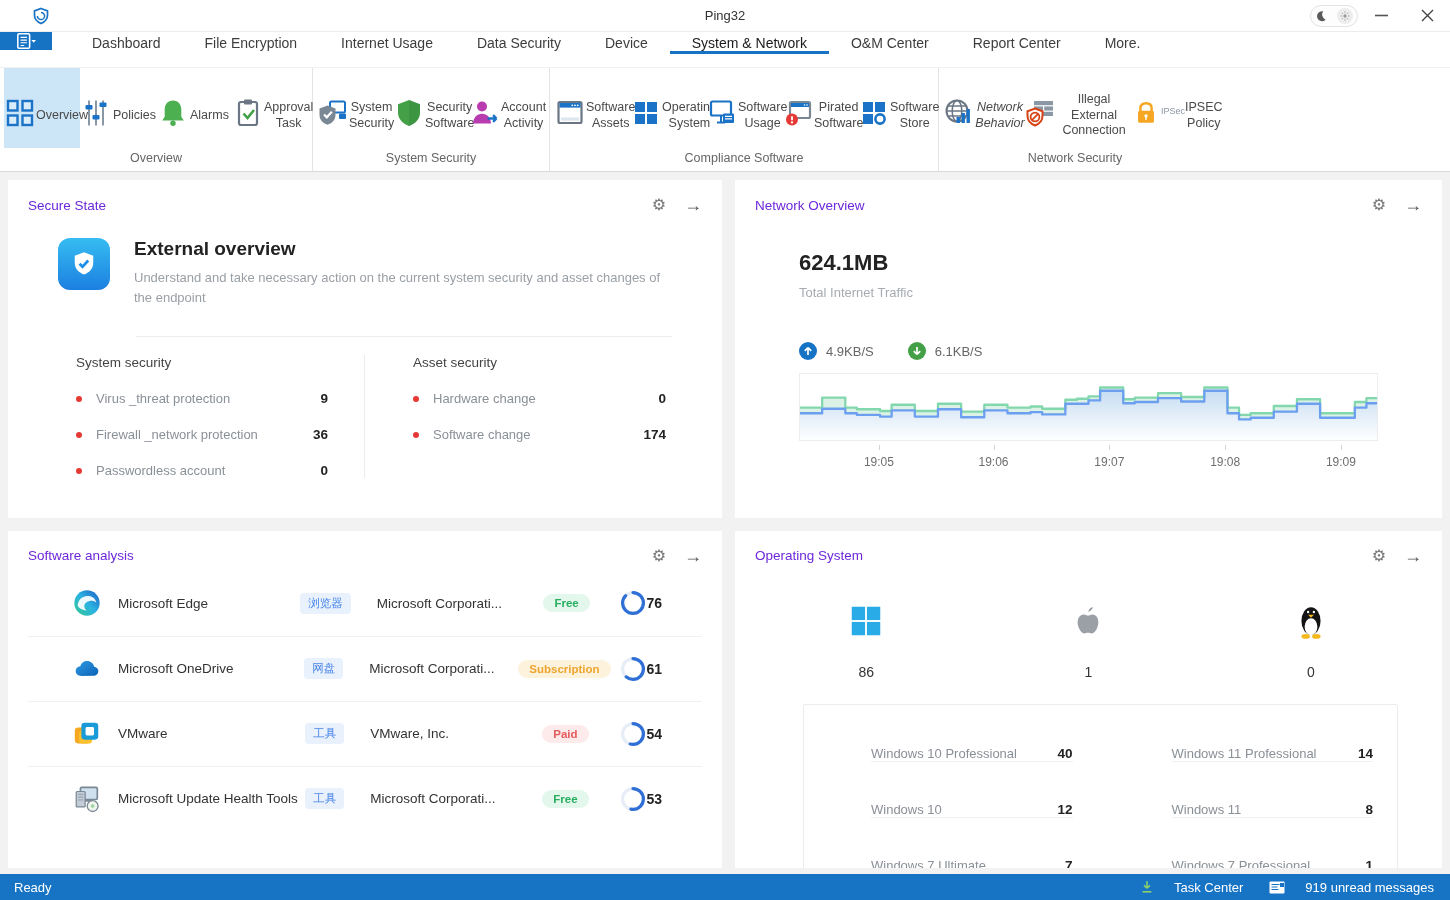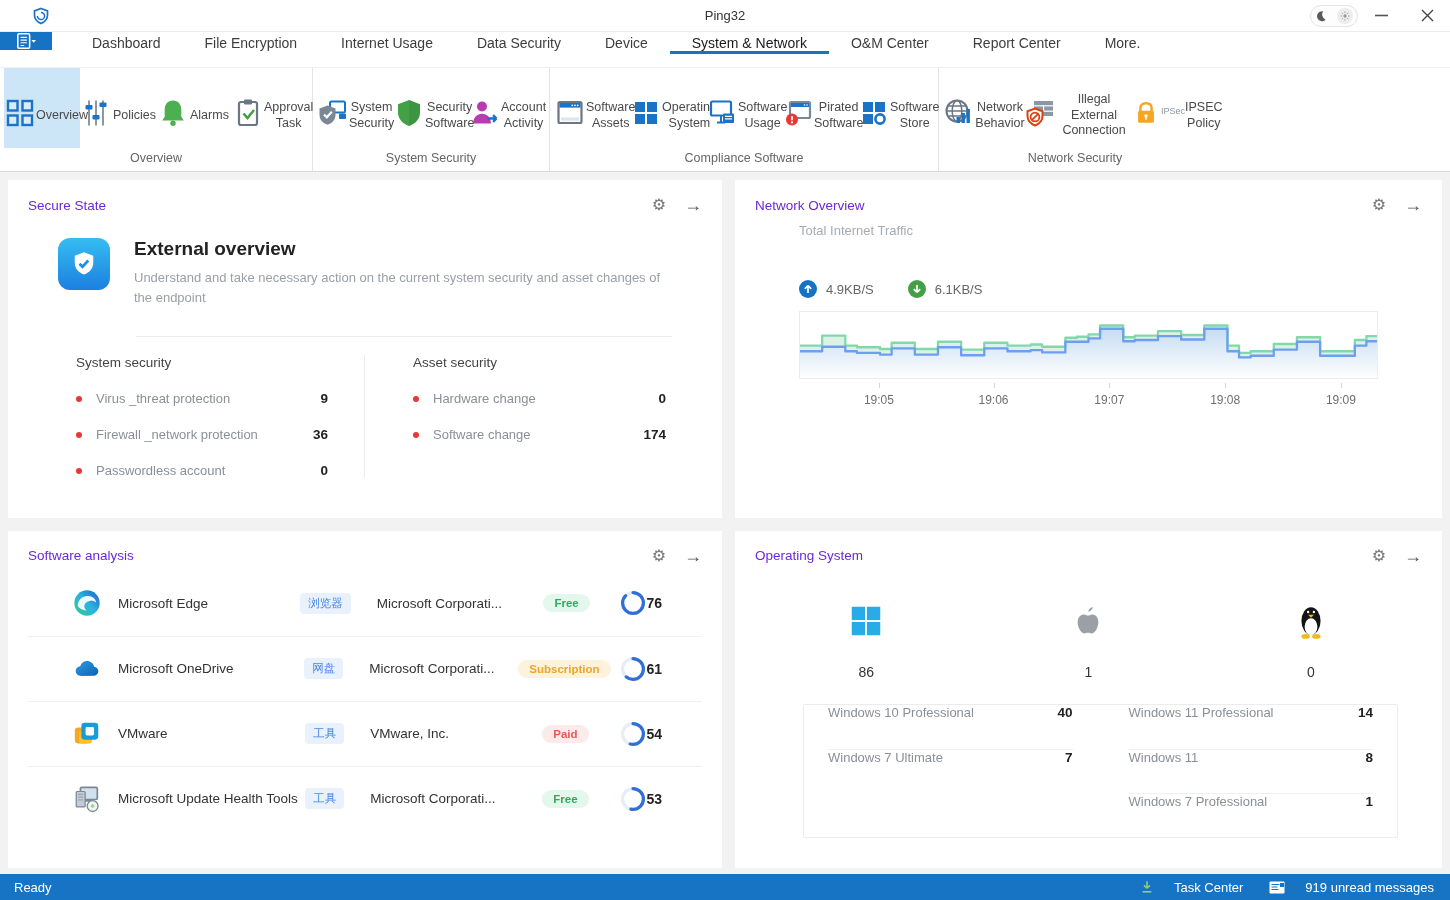--- a/index.html
+++ b/index.html
@@ -88,21 +88,21 @@
   .lic-paid { background:#fdeaea; color:#e45b5b; }
   .sw-ring { margin-left:14px; width:26px; height:26px; }
   .sw-score { margin-left:auto; font-size:14px; font-weight:700; color:#222; }
 
   
   .os-row { display:flex; margin-top:34px; }
   .os-cell { flex:1; display:flex; flex-direction:column; align-items:center; }
   .os-ic { width:44px; height:44px; display:flex; align-items:center; justify-content:center; }
   .os-count { margin-top:21px; font-size:14px; color:#333; }
   .os-table { margin:24px 24px 0 48px; border:1px solid #ececec; border-radius:2px; padding:0 24px; display:grid; grid-template-columns:1fr 1fr; column-gap:56px; }
-  .os-trow { display:flex; align-items:flex-start; height:44px; }
+  .os-trow { display:flex; align-items:flex-end; height:56px;margin-left:43px; }
   .os-col .os-trow + .os-trow { border-top:1px solid #f0f0f0; }
   .os-tlabel { font-size:13px; color:#8a9097; }
   .os-tval { margin-left:auto; font-size:13.5px; font-weight:700; color:#222; }
 
   
   .statusbar { height:26px; background:#1774c5; color:#fff; display:flex; align-items:center; font-size:13px; padding:0 16px 0 14px; flex:0 0 auto; }
   .sb-right { margin-left:auto; display:flex; align-items:center; gap:26px; }
   .sb-item { display:flex; align-items:center; gap:20px; cursor:pointer; }
 </style>
 </head>
@@ -324,21 +324,21 @@
               </svg>
             </span>
           <span class="rlabel">Software Store</span>
         </div>
       </div>
       <div class="rgroup-label">Compliance Software</div>
     </div>
 
     <div class="rgroup" style="border-right:none;">
       <div class="rgroup-items">
-        <div class="ritem" style="width:82px;">
+        <div class="ritem" style="width:82px;font-style:italic;">
           <span class="ric">
               <svg width="32" height="32" viewBox="0 0 32 32">
                 <circle cx="14" cy="14" r="10.5" fill="none" stroke="#6a7684" stroke-width="2"></circle>
                 <ellipse cx="14" cy="14" rx="4.8" ry="10.5" fill="none" stroke="#6a7684" stroke-width="1.5"></ellipse>
                 <path d="M3.7 14h20.6M5.2 9h17.6M5.2 19h17.6" stroke="#6a7684" stroke-width="1.5"></path>
                 <rect x="18.5" y="16" width="3.4" height="10" fill="#1a73c6"></rect>
                 <rect x="23.5" y="12" width="3.4" height="14" fill="#1a73c6"></rect>
                 <rect x="13.5" y="20" width="3.4" height="6" fill="#1a73c6"></rect>
               </svg>
             </span>
@@ -438,20 +438,21 @@
     </div>
 
     <div class="panel">
       <div class="phead">
         <span class="ptitle">Network Overview</span>
         <span class="picons">
           <span class="gear">⚙</span>
           <span class="goarrow">→</span>
         </span>
       </div>
+      <div class="big-num">624.1MB</div>
       <div class="big-sub">Total Internet Traffic</div>
       <div class="speeds">
         <span class="speed">
           <span class="spd-ic spd-up">
               <svg width="10" height="10" viewBox="0 0 10 10">
                 <path d="M5 9V1.6M5 1.6L1.8 4.8M5 1.6l3.2 3.2" stroke="#fff" stroke-width="1.7" fill="none"></path>
               </svg>
             </span>
           <span>4.9KB/S</span>
         </span>
@@ -643,20 +644,24 @@
               </svg>
             </span>
           <span class="os-count">0</span>
         </div>
       </div>
       <div class="os-table">
         <div class="os-col">
           <div class="os-trow">
             <span class="os-tlabel">Windows 10 Professional</span>
             <span class="os-tval">40</span>
+          </div>
+          <div class="os-trow">
+            <span class="os-tlabel">Windows 10</span>
+            <span class="os-tval">12</span>
           </div>
           <div class="os-trow">
             <span class="os-tlabel">Windows 7 Ultimate</span>
             <span class="os-tval">7</span>
           </div>
         </div>
         <div class="os-col">
           <div class="os-trow">
             <span class="os-tlabel">Windows 11 Professional</span>
             <span class="os-tval">14</span>

